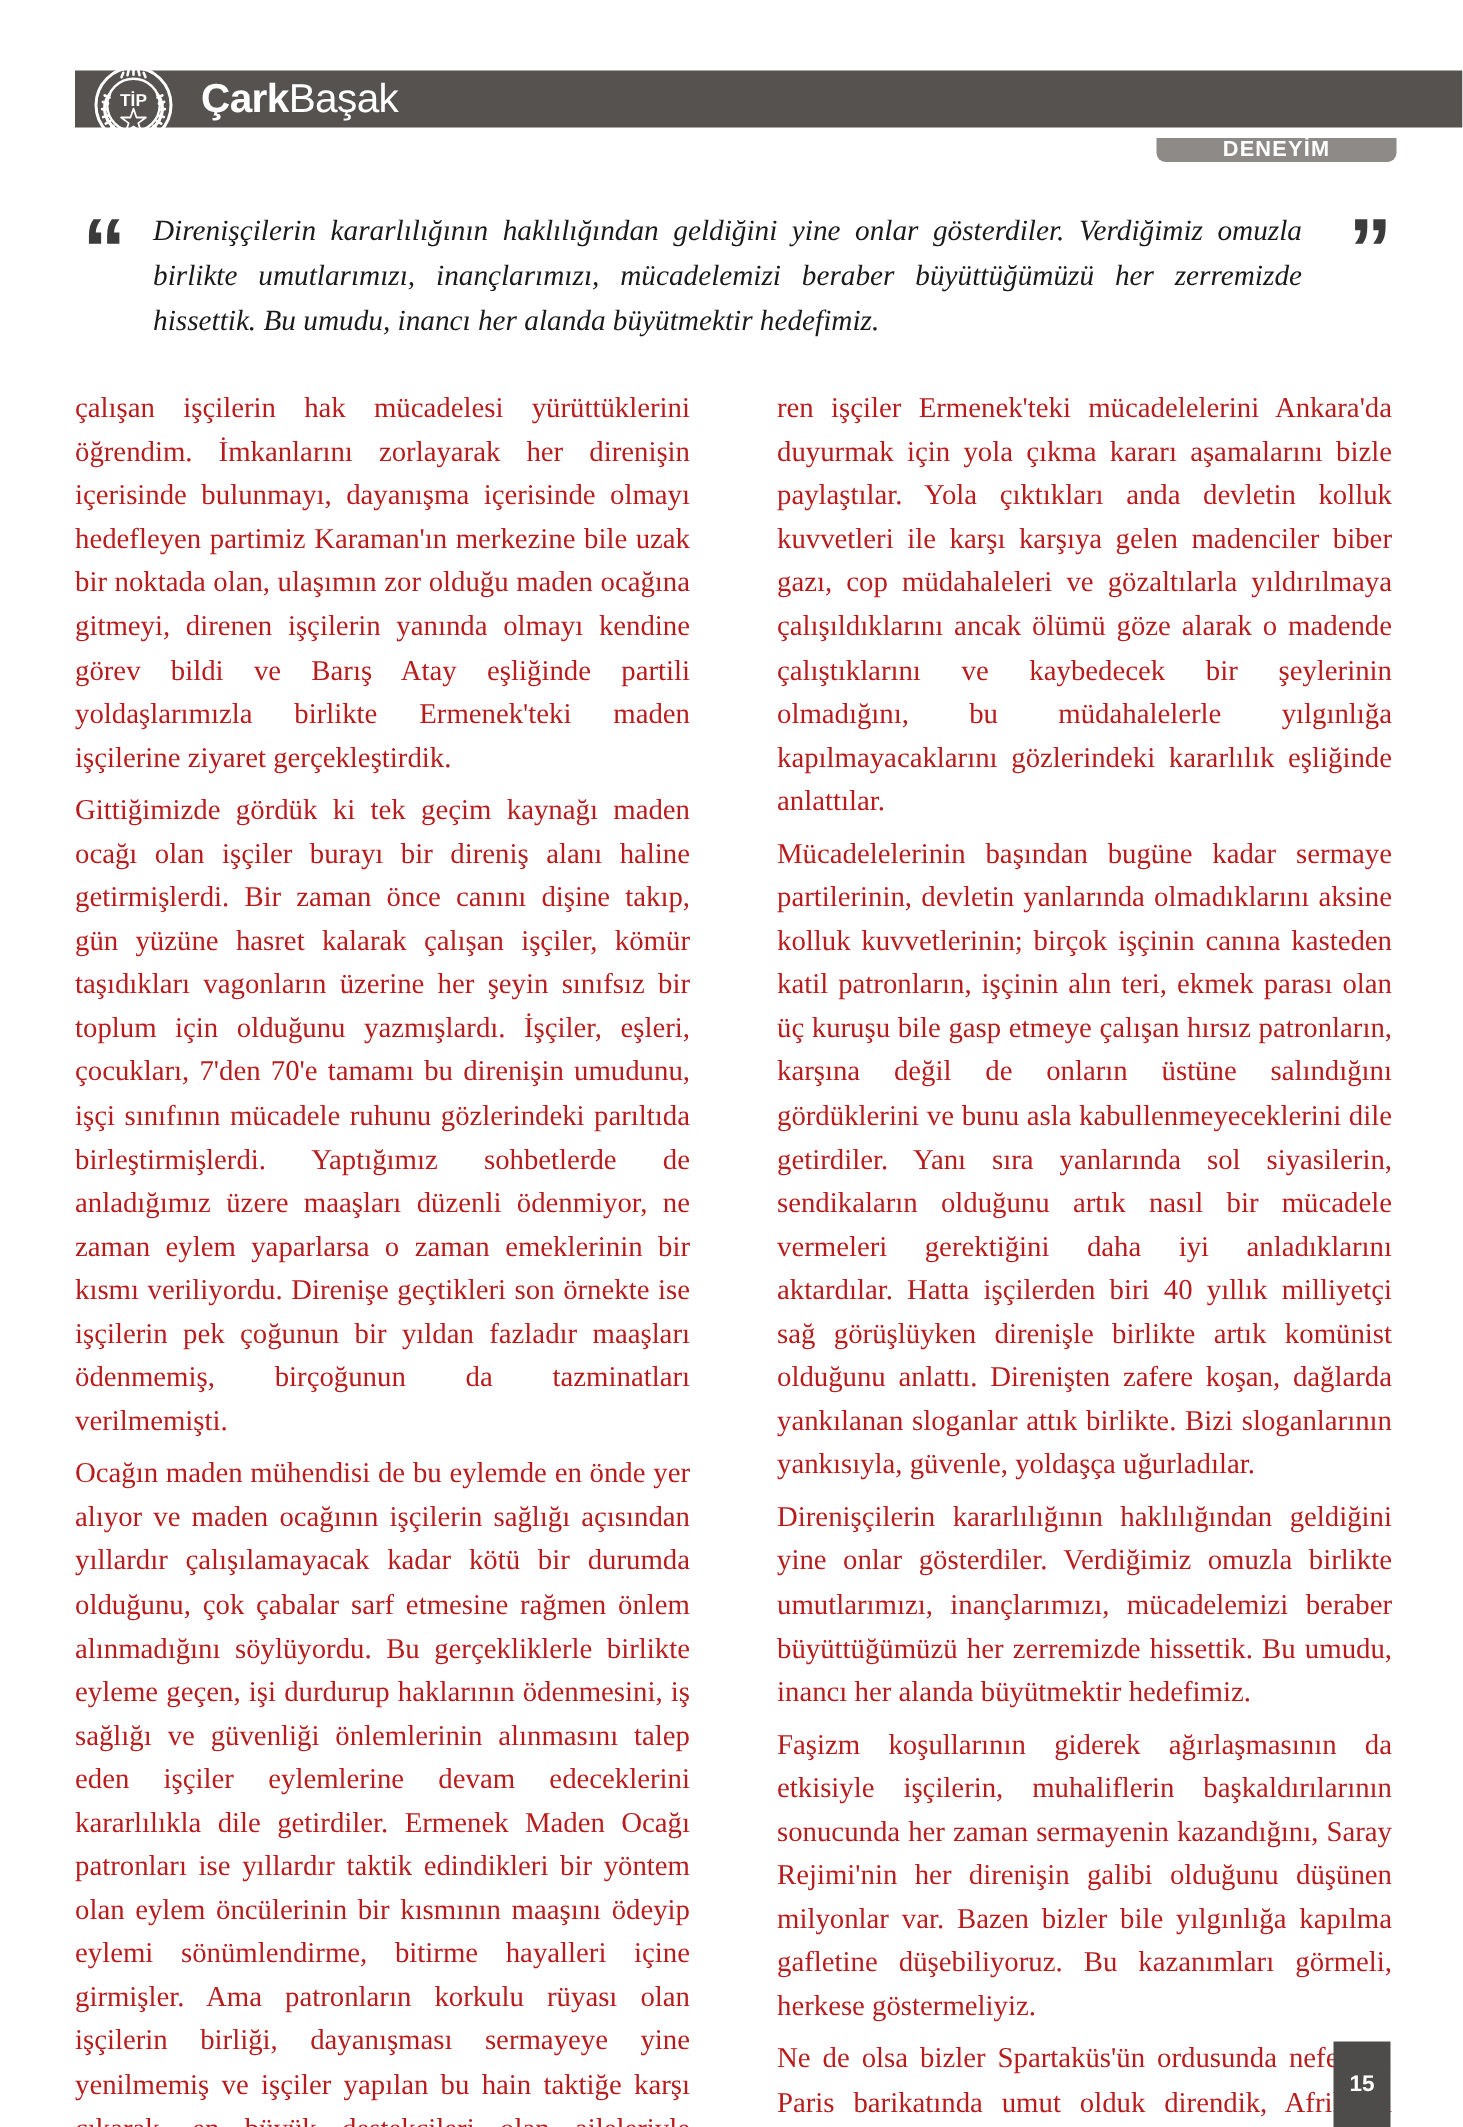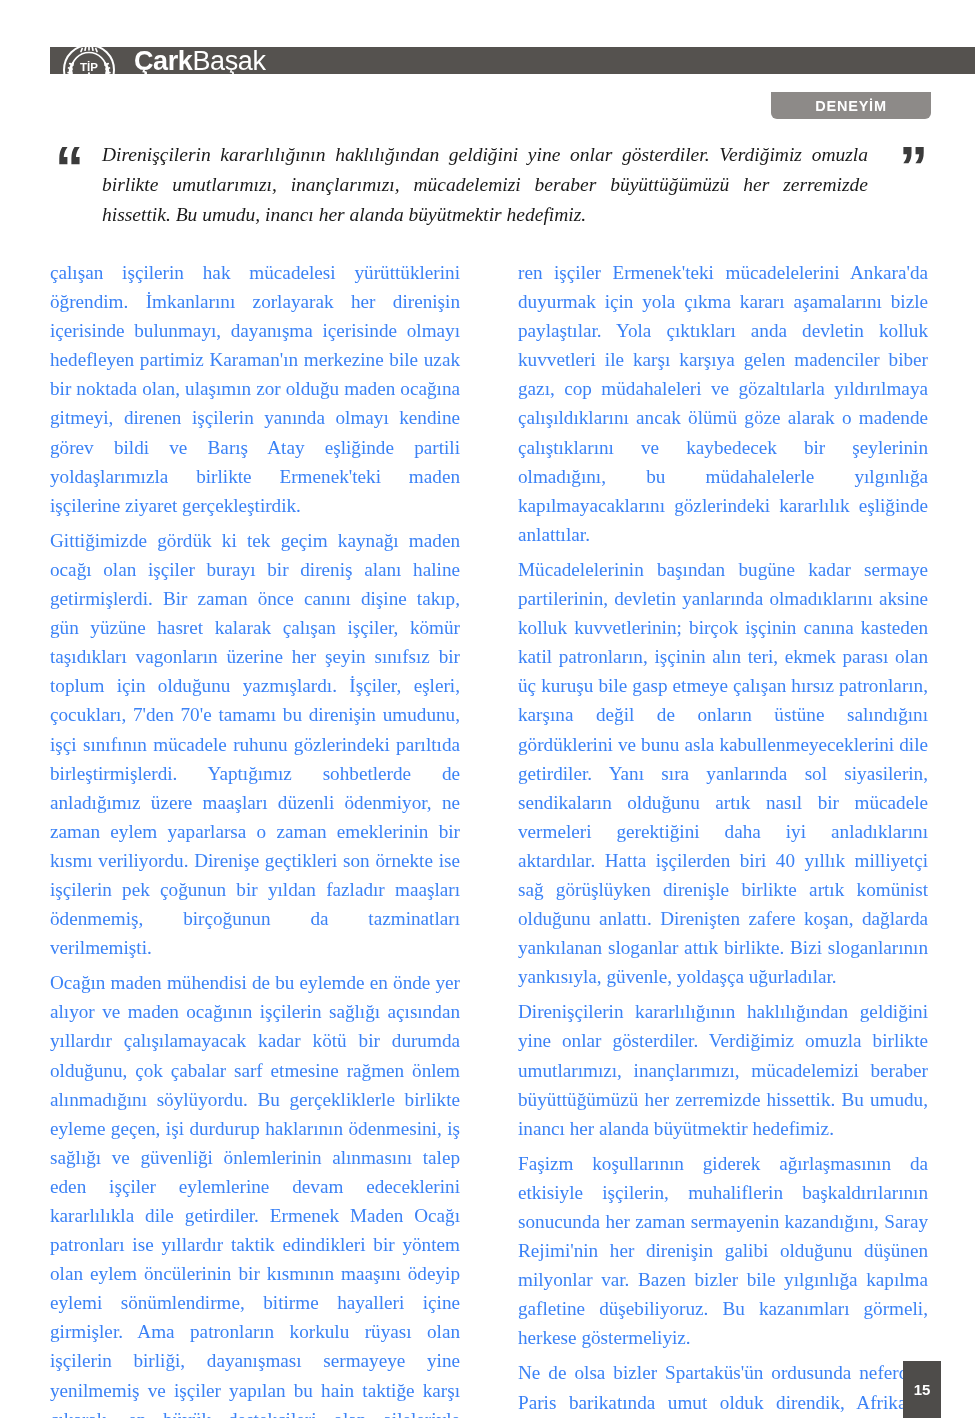--- a/index.html
+++ b/index.html
@@ -15,21 +15,21 @@
     color: #000;
     overflow: hidden;
   }
 
   
   .masthead {
     position: absolute;
     left: 50px;
     top: 47px;
     width: 925px;
-    height: 27px;
+    height: 38px;
     background: #55524f;
     display: flex;
     align-items: center;
   }
   .logo-wrap {
     position: absolute;
     left: 12px;
     top: -4px;
     width: 54px;
     height: 54px;
@@ -66,21 +66,21 @@
     letter-spacing: 0.1px;
     margin-top: 45px;
   }
   .issue .star { font-size: 13px; padding: 0 2px; }
 
   .section-tab {
     position: absolute;
     left: 771px;
     top: 92px;
     width: 160px;
-    height: 27px;
+    height: 16px;
     background: #8d8a88;
     border-bottom-left-radius: 6px;
     border-bottom-right-radius: 6px;
     display: flex;
     align-items: center;
     justify-content: center;
     font-family: "Liberation Sans", sans-serif;
     font-size: 14.5px;
     font-weight: 700;
     letter-spacing: 0.8px;
@@ -129,29 +129,29 @@
     gap: 58px;
   }
   .col { width: 410px; }
   .col p {
     margin: 0 0 6px 0;
     font-family: "Liberation Serif", serif;
     font-size: 19.2px;
     line-height: 29.1px;
     text-align: justify;
     text-justify: inter-word;
-    color: #3b82f6;
+    color: #b91c1c;
     hyphens: manual;
   }
   .col p:last-child { margin-bottom: 0; }
 
   
   .page-number {
     position: absolute;
-    right: 34px;
+    right: 48px;
     bottom: 0px;
     width: 38px;
     height: 57px;
     background: #4e4c4a;
     display: flex;
     align-items: center;
     justify-content: center;
     font-family: "Liberation Sans", sans-serif;
     font-size: 15px;
     font-weight: 700;

